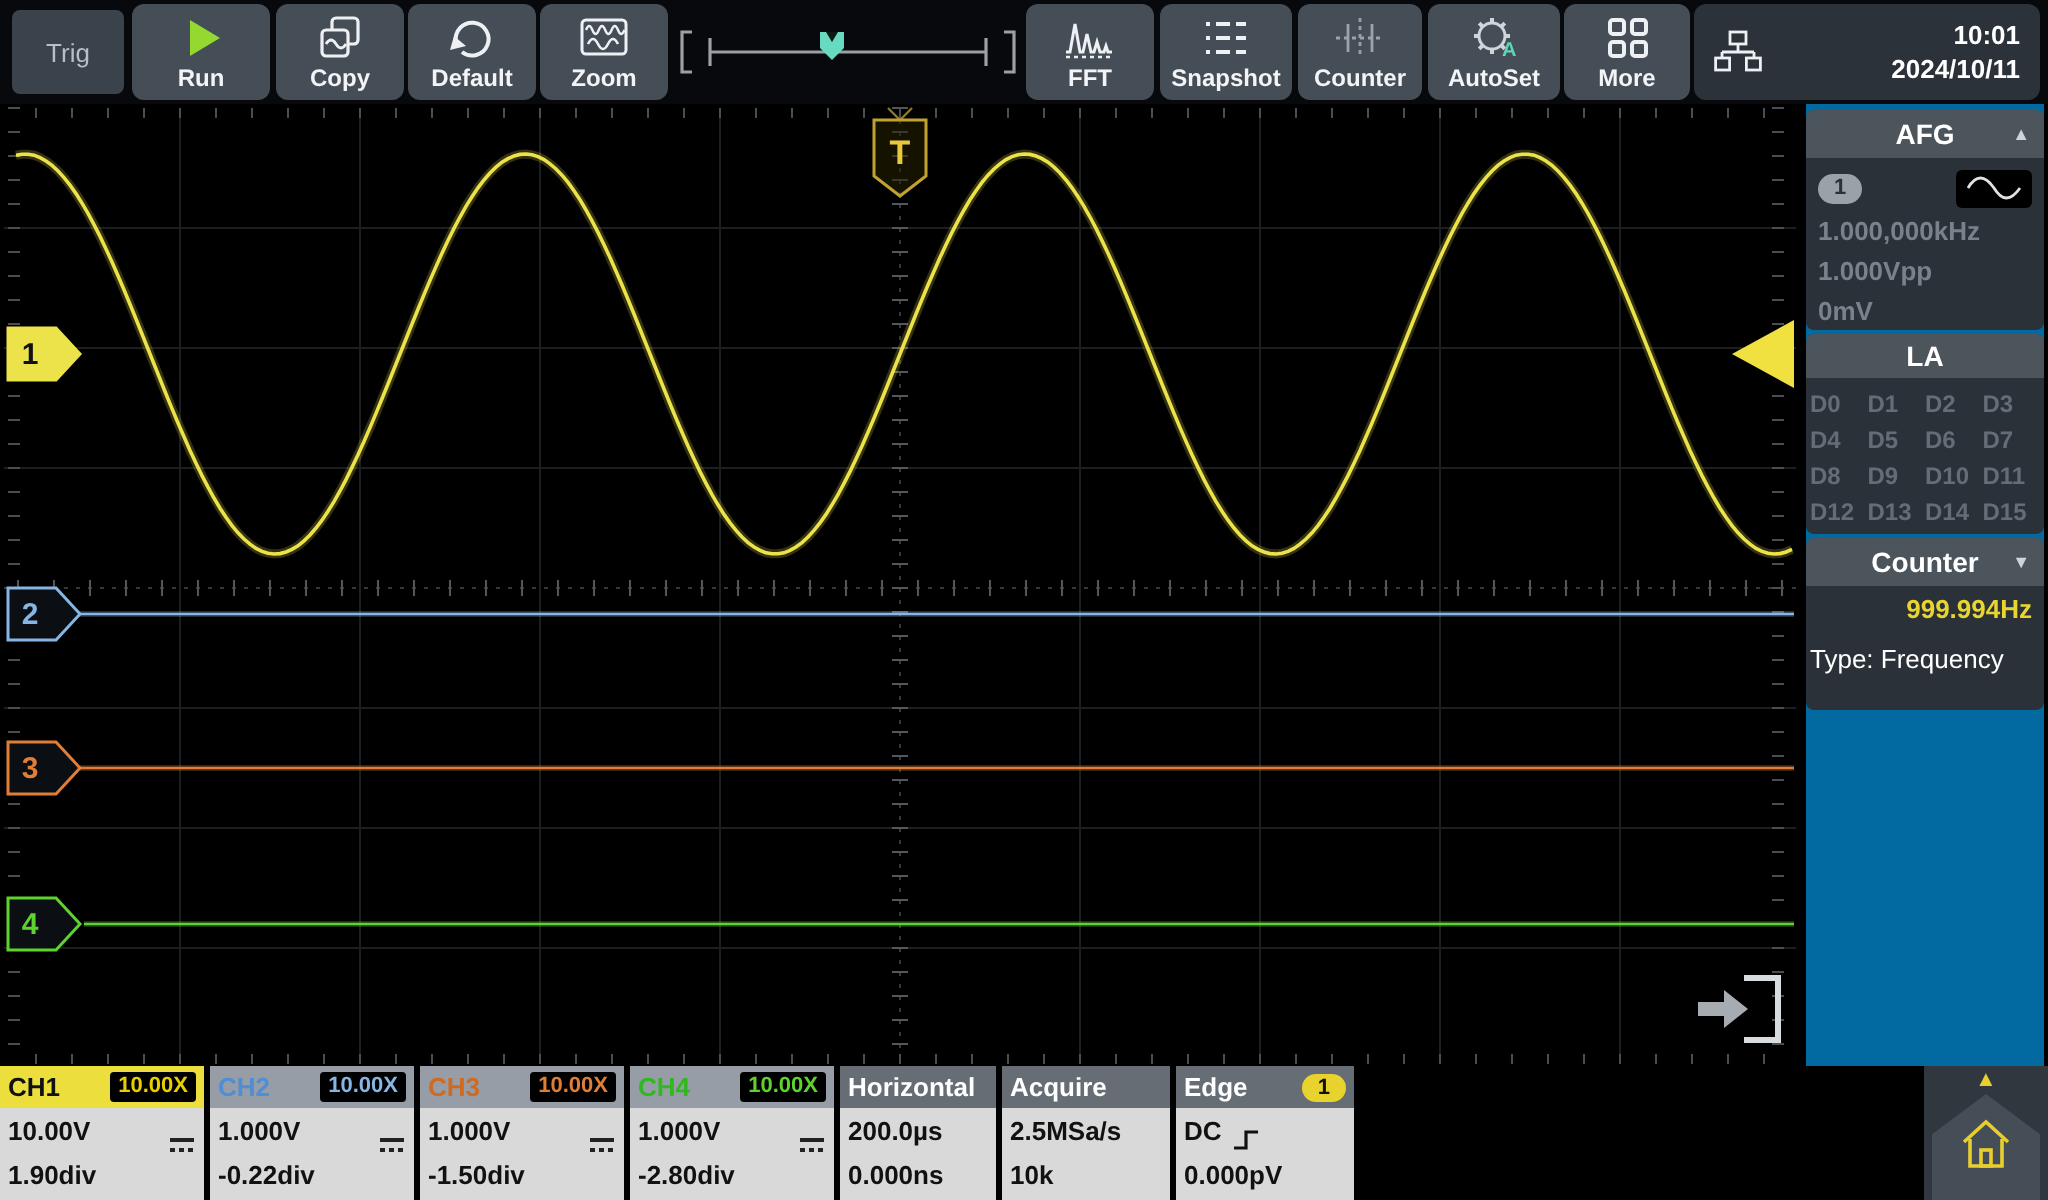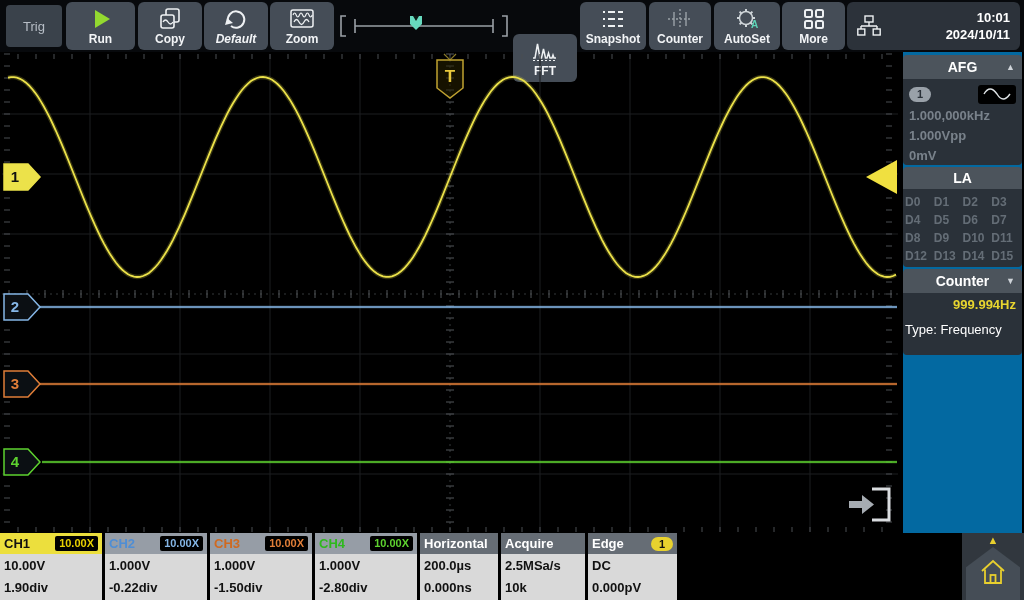--- a/index.html
+++ b/index.html
@@ -35,21 +35,21 @@
   .la-d{color:#646d76;font-weight:bold;font-size:12px;line-height:18px;}
   .cnt-val{color:#e8d52f;font-size:13px;font-weight:bold;text-align:right;padding:4px 6px 0 0;}
   .cnt-type{color:#fff;font-size:13px;padding:10px 0 0 2px;}
   
   .bbar{position:absolute;left:0;top:533px;width:1024px;height:67px;background:#000;}
   .bcell{position:absolute;top:0;height:67px;}
   .bhead{height:21px;display:flex;align-items:center;box-sizing:border-box;padding:0 4px;
          font-weight:bold;font-size:13px;cursor:pointer;}
   .bbody{height:46px;background:#d9d9d9;color:#111;font-weight:bold;font-size:13px;box-sizing:border-box;
          padding:1px 4px;line-height:22px;}
-  .bline{display:flex;align-items:flex-start;height:22px;flex-direction:column;}
+  .bline{display:flex;align-items:flex-end;height:22px;}
   .bline .icn{margin-left:auto;}
   .badge{margin-left:auto;background:#000;font-size:11px;font-weight:bold;padding:1px 4px;border-radius:2px;line-height:13px;}
   .src-pill{margin-left:auto;background:#e8d22e;color:#111;font-size:11px;font-weight:bold;
             border-radius:8px;padding:0 8px;line-height:14px;}
   .hd-gray{background:#666d75;color:#fff;}
   
   .home-tile{position:absolute;left:962px;top:533px;width:62px;height:67px;background:#31373e;cursor:pointer;}
   .home-pent{position:absolute;left:4px;top:14px;width:54px;height:53px;background:#454d56;
              clip-path:polygon(50% 0,100% 38%,100% 100%,0 100%,0 38%);}
   .home-up{position:absolute;left:0;top:1px;width:62px;text-align:center;color:#e8cf2e;font-size:11px;line-height:12px;}
@@ -72,21 +72,21 @@
       <span class="lbl">Run</span>
     </div>
     <div class="tool-tile" style="left:138px;width:64px;">
       <svg width="24" height="24" viewBox="0 0 24 24" fill="none" stroke="#eef1f3" stroke-width="1.6">
         <rect x="8" y="2" width="13" height="13" rx="2"></rect>
         <rect x="3" y="8" width="13" height="13" rx="2" fill="#454d57"></rect>
         <path d="M5,15 q2.5,-4 5,0 q2.5,4 5,0" stroke-width="1.4"></path>
         </svg>
       <span class="lbl">Copy</span>
     </div>
-    <div class="tool-tile" style="left:204px;width:64px;font-style:italic;">
+    <div class="tool-tile" style="left:204px;width:64px;">
       <svg width="24" height="24" viewBox="0 0 24 24" fill="none" stroke="#eef1f3" stroke-width="2">
         <path d="M4,14 a8.2,8.2 0 1 1 3,5"></path>
         <polygon points="3,11 9,16 1,18" fill="#eef1f3" stroke="none"></polygon>
         </svg>
       <span class="lbl">Default</span>
     </div>
     <div class="tool-tile" style="left:270px;width:64px;">
       <svg width="26" height="24" viewBox="0 0 26 24" fill="none" stroke="#eef1f3" stroke-width="1.5">
         <rect x="2" y="3" width="22" height="17" rx="2"></rect>
         <path d="M4,8 q1.6,-4 3.2,0 t3.2,0 t3.2,0 t3.2,0 t3.2,0 t3.2,0" stroke-width="1.2"></path>
@@ -99,21 +99,21 @@
       <path d="M8,4 h-5 v20 h5" fill="none" stroke="#9aa0a6" stroke-width="1.6"></path>
       <path d="M164,4 h5 v20 h-5" fill="none" stroke="#9aa0a6" stroke-width="1.6"></path>
       <path d="M17,7 v14 M155,7 v14" stroke="#9aa0a6" stroke-width="1.6"></path>
       <line x1="17" y1="14" x2="155" y2="14" stroke="#9aa0a6" stroke-width="1.4"></line>
       <g>
         <polygon points="72,4 84,4 84,12 78,18 72,12" fill="#67dabf"></polygon>
         <polygon points="75,4 81,4 78,9" fill="#0b1a16"></polygon>
       </g>
     </svg>
 
-    <div class="tool-tile" style="left:513px;width:64px;margin-top:32px;">
+    <div class="tool-tile" style="left:513px;width:64px;">
       <svg width="28" height="24" viewBox="0 0 28 24" fill="none" stroke="#eef1f3" stroke-width="1.5">
         <path d="M2,19 h2 l2.5,-14 l2.5,14 h1.5 l2,-9 l2,9 h1.5 l1.5,-5 l1.5,5 h2 l1,-3 l1,3 h2"></path>
         <line x1="2" y1="21.5" x2="26" y2="21.5" stroke-dasharray="2,2" stroke-width="1.2"></line>
         </svg>
       <span class="lbl">FFT</span>
     </div>
     <div class="tool-tile" style="left:580px;width:66px;">
       <svg width="26" height="24" viewBox="0 0 26 24" fill="none" stroke="#eef1f3" stroke-width="2">
         <path d="M3,5 h2 M8,5 h7 M18,5 h5"></path>
           <path d="M3,12 h2 M8,12 h7 M18,12 h5"></path>

